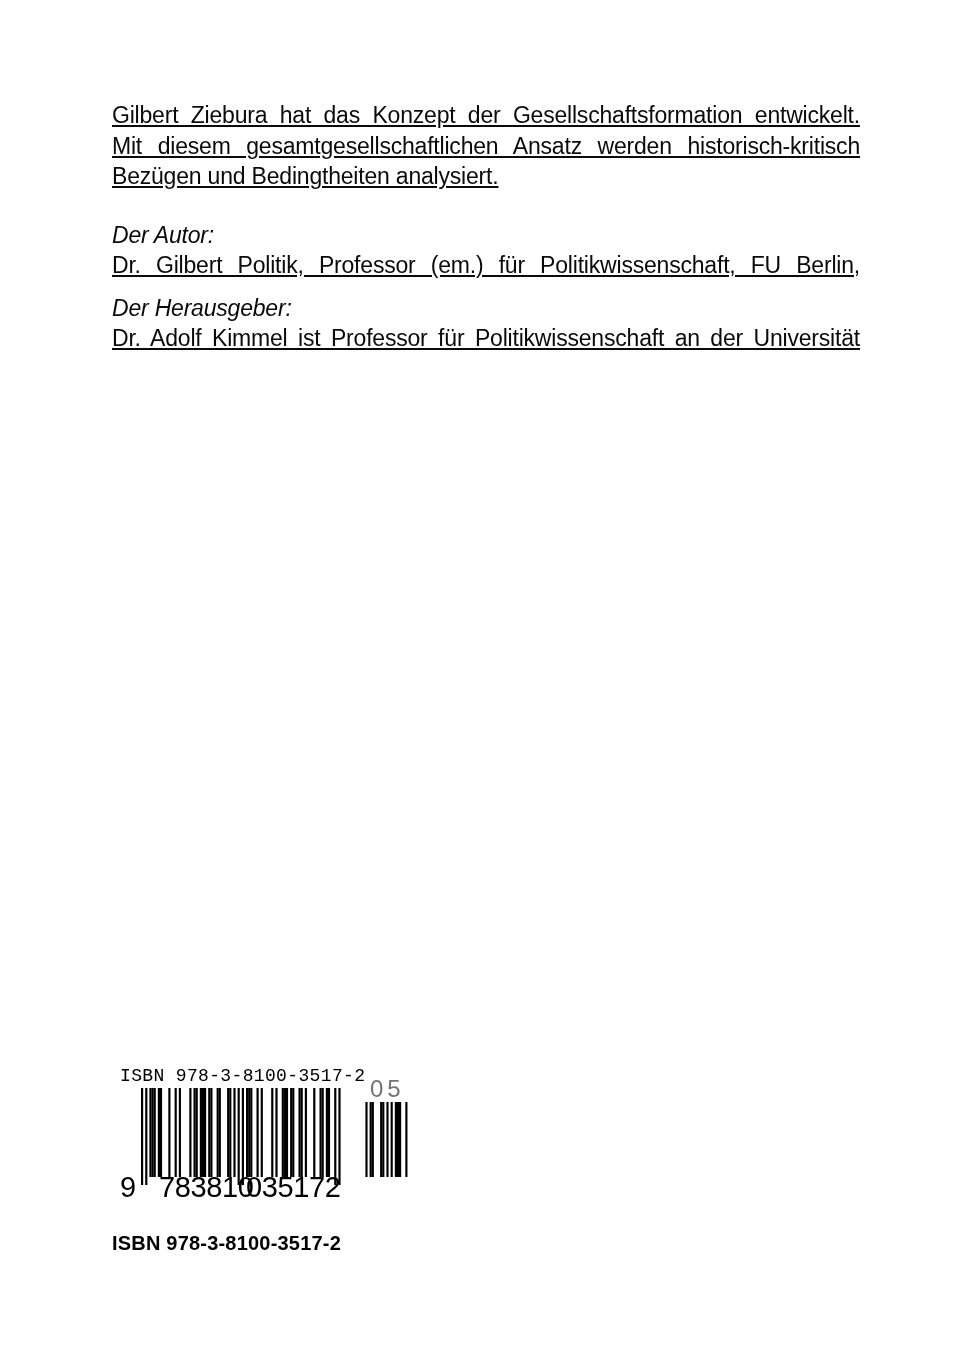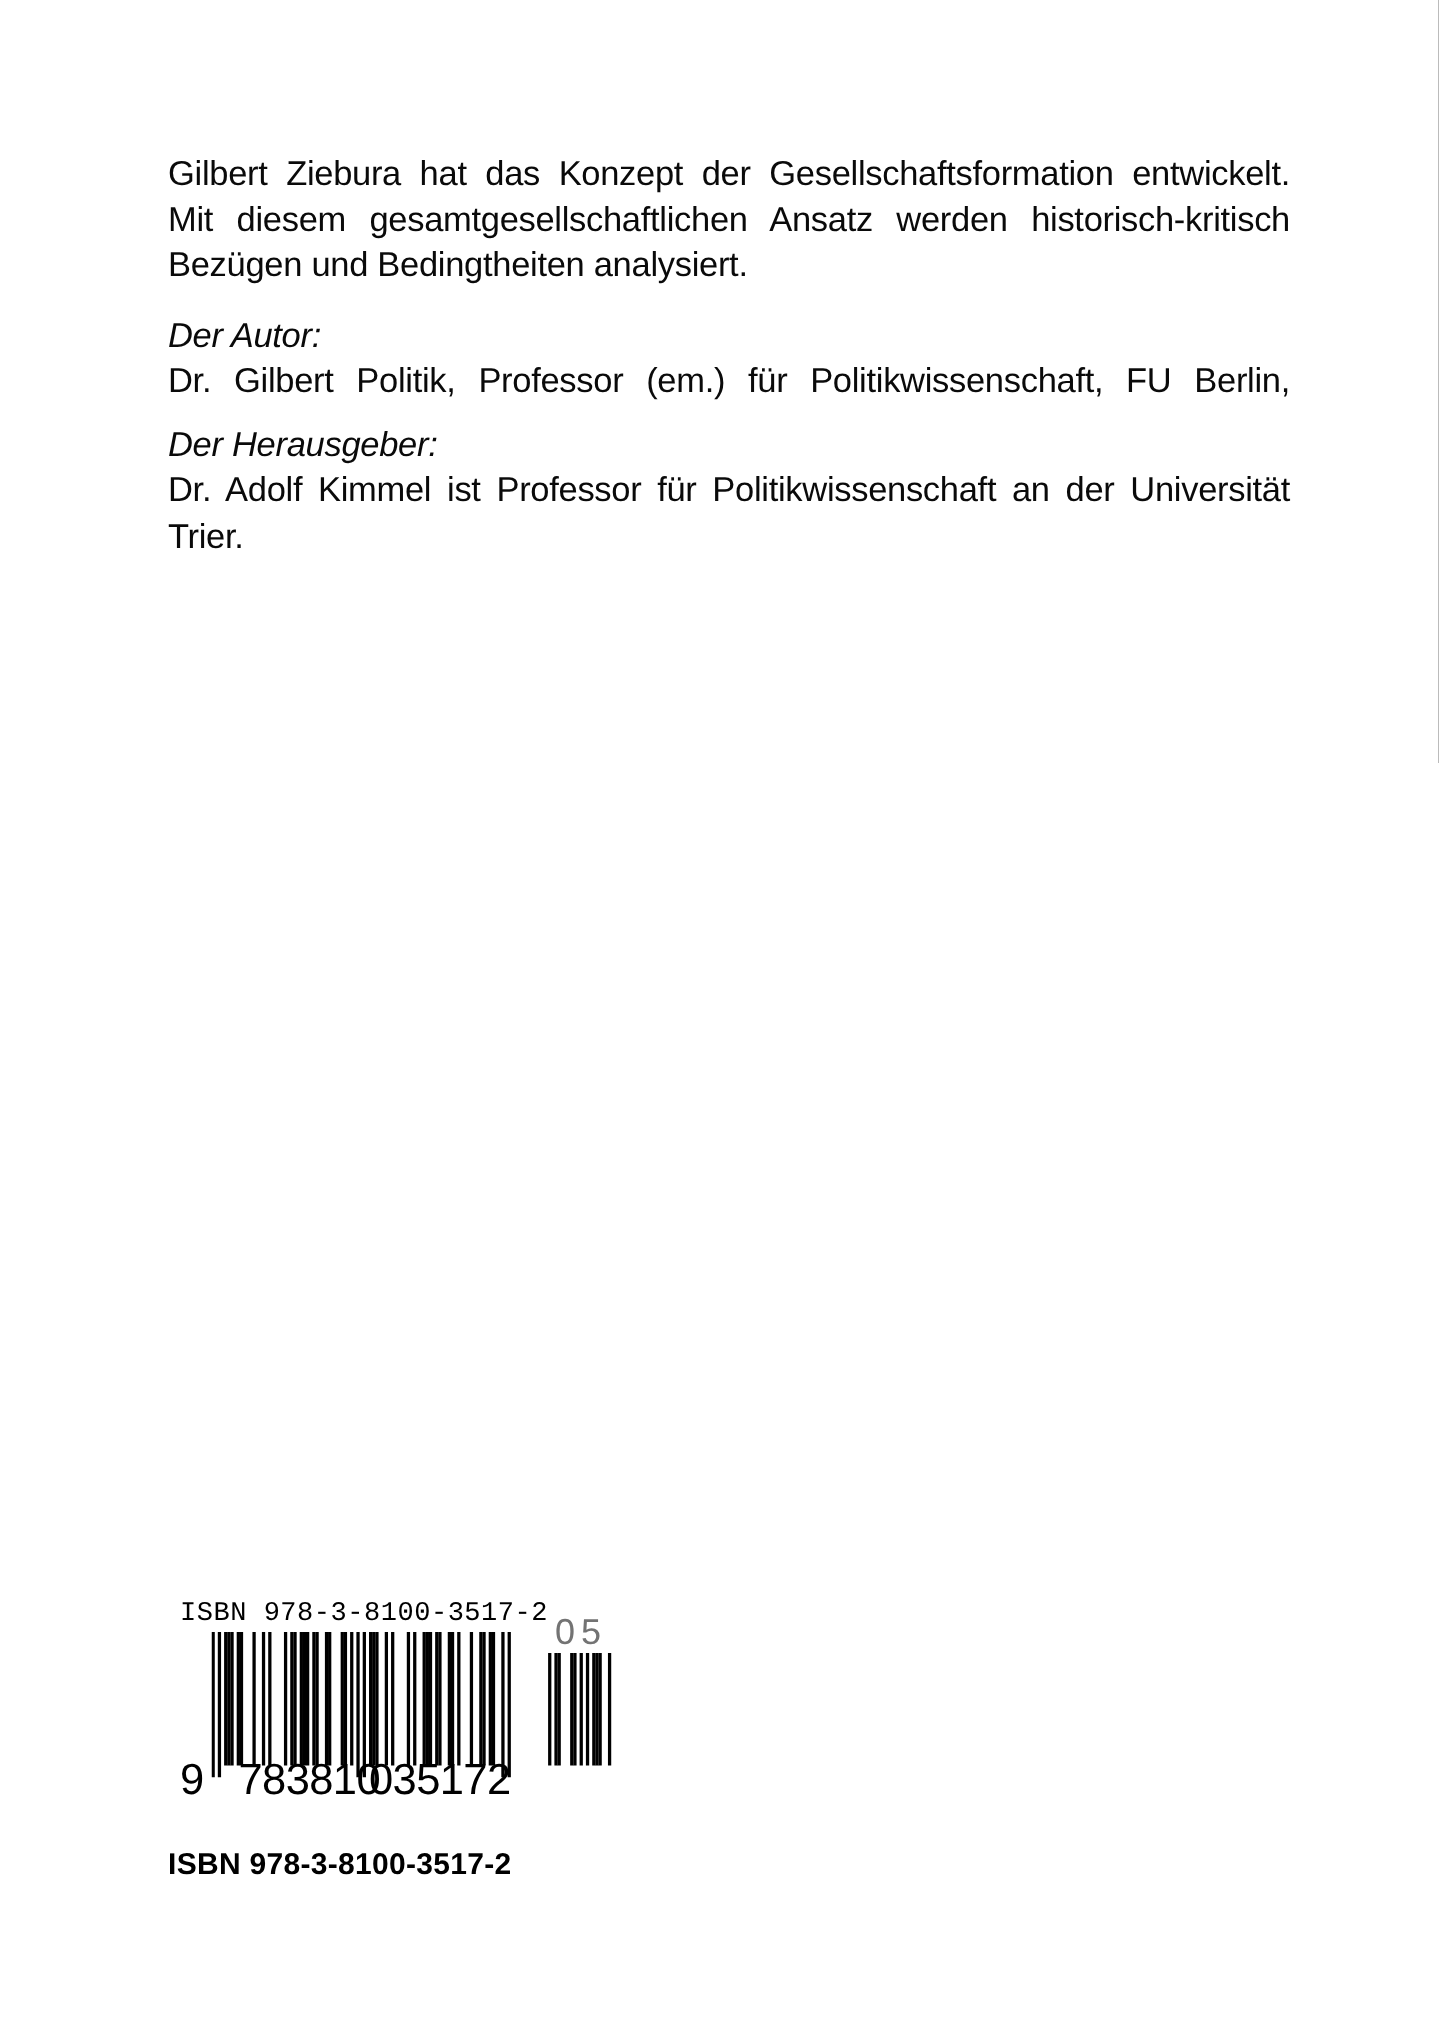--- a/index.html
+++ b/index.html
@@ -20,30 +20,30 @@
   
   .text-block {
     position: absolute;
     left: 112px;
     top: 100px;
     width: 748px;
     font-size: 23px;
     line-height: 30.5px;
     letter-spacing: -0.2px;
   }
-  .line { white-space: nowrap; }
+  .line { white-space: nowrap; text-decoration: underline; }
   .line.j {
     white-space: normal;
     text-align: justify;
     text-align-last: justify;
   }
   .heading {
     font-style: italic;
   }
-  .mt-lg { margin-top: 16px; }
+  .mt-lg { margin-top: 28px; }
   .mt-sm { margin-top: 12px; }
 
   
   .barcode-area {
     position: absolute;
     left: 0; top: 0;
     width: 100%; height: 100%;
     pointer-events: none;
   }
   .bc-label {
@@ -102,21 +102,20 @@
       <div class="line j">Gilbert Ziebura hat das Konzept der Gesellschaftsformation entwickelt.</div>
       <div class="line j">Mit diesem gesamtgesellschaftlichen Ansatz werden historisch-kritisch</div>
       <div class="line">Bezügen und Bedingtheiten analysiert.</div>
     </div>
 
     <div class="heading mt-lg">Der Autor:</div>
     <div class="line j">Dr. Gilbert Politik, Professor (em.) für Politikwissenschaft, FU Berlin,</div>
 
     <div class="heading mt-sm">Der Herausgeber:</div>
     <div class="line j">Dr. Adolf Kimmel ist Professor für Politikwissenschaft an der Universität</div>
-    <div class="line">Trier.</div>
   </div>
 
   <div class="barcode-area">
     <div class="bc-label">ISBN 978-3-8100-3517-2</div>
     <svg class="bc-svg" width="268" height="97" viewBox="0 0 268 97" xmlns="http://www.w3.org/2000/svg" style="fill: rgb(0, 0, 0);">
         <rect x="0.00" y="0" width="2.18" height="97"></rect>
         <rect x="4.20" y="0" width="2.18" height="97"></rect>
         <rect x="8.40" y="0" width="2.18" height="89"></rect>
         <rect x="10.50" y="0" width="2.18" height="89"></rect>
         <rect x="12.60" y="0" width="2.18" height="89"></rect>

